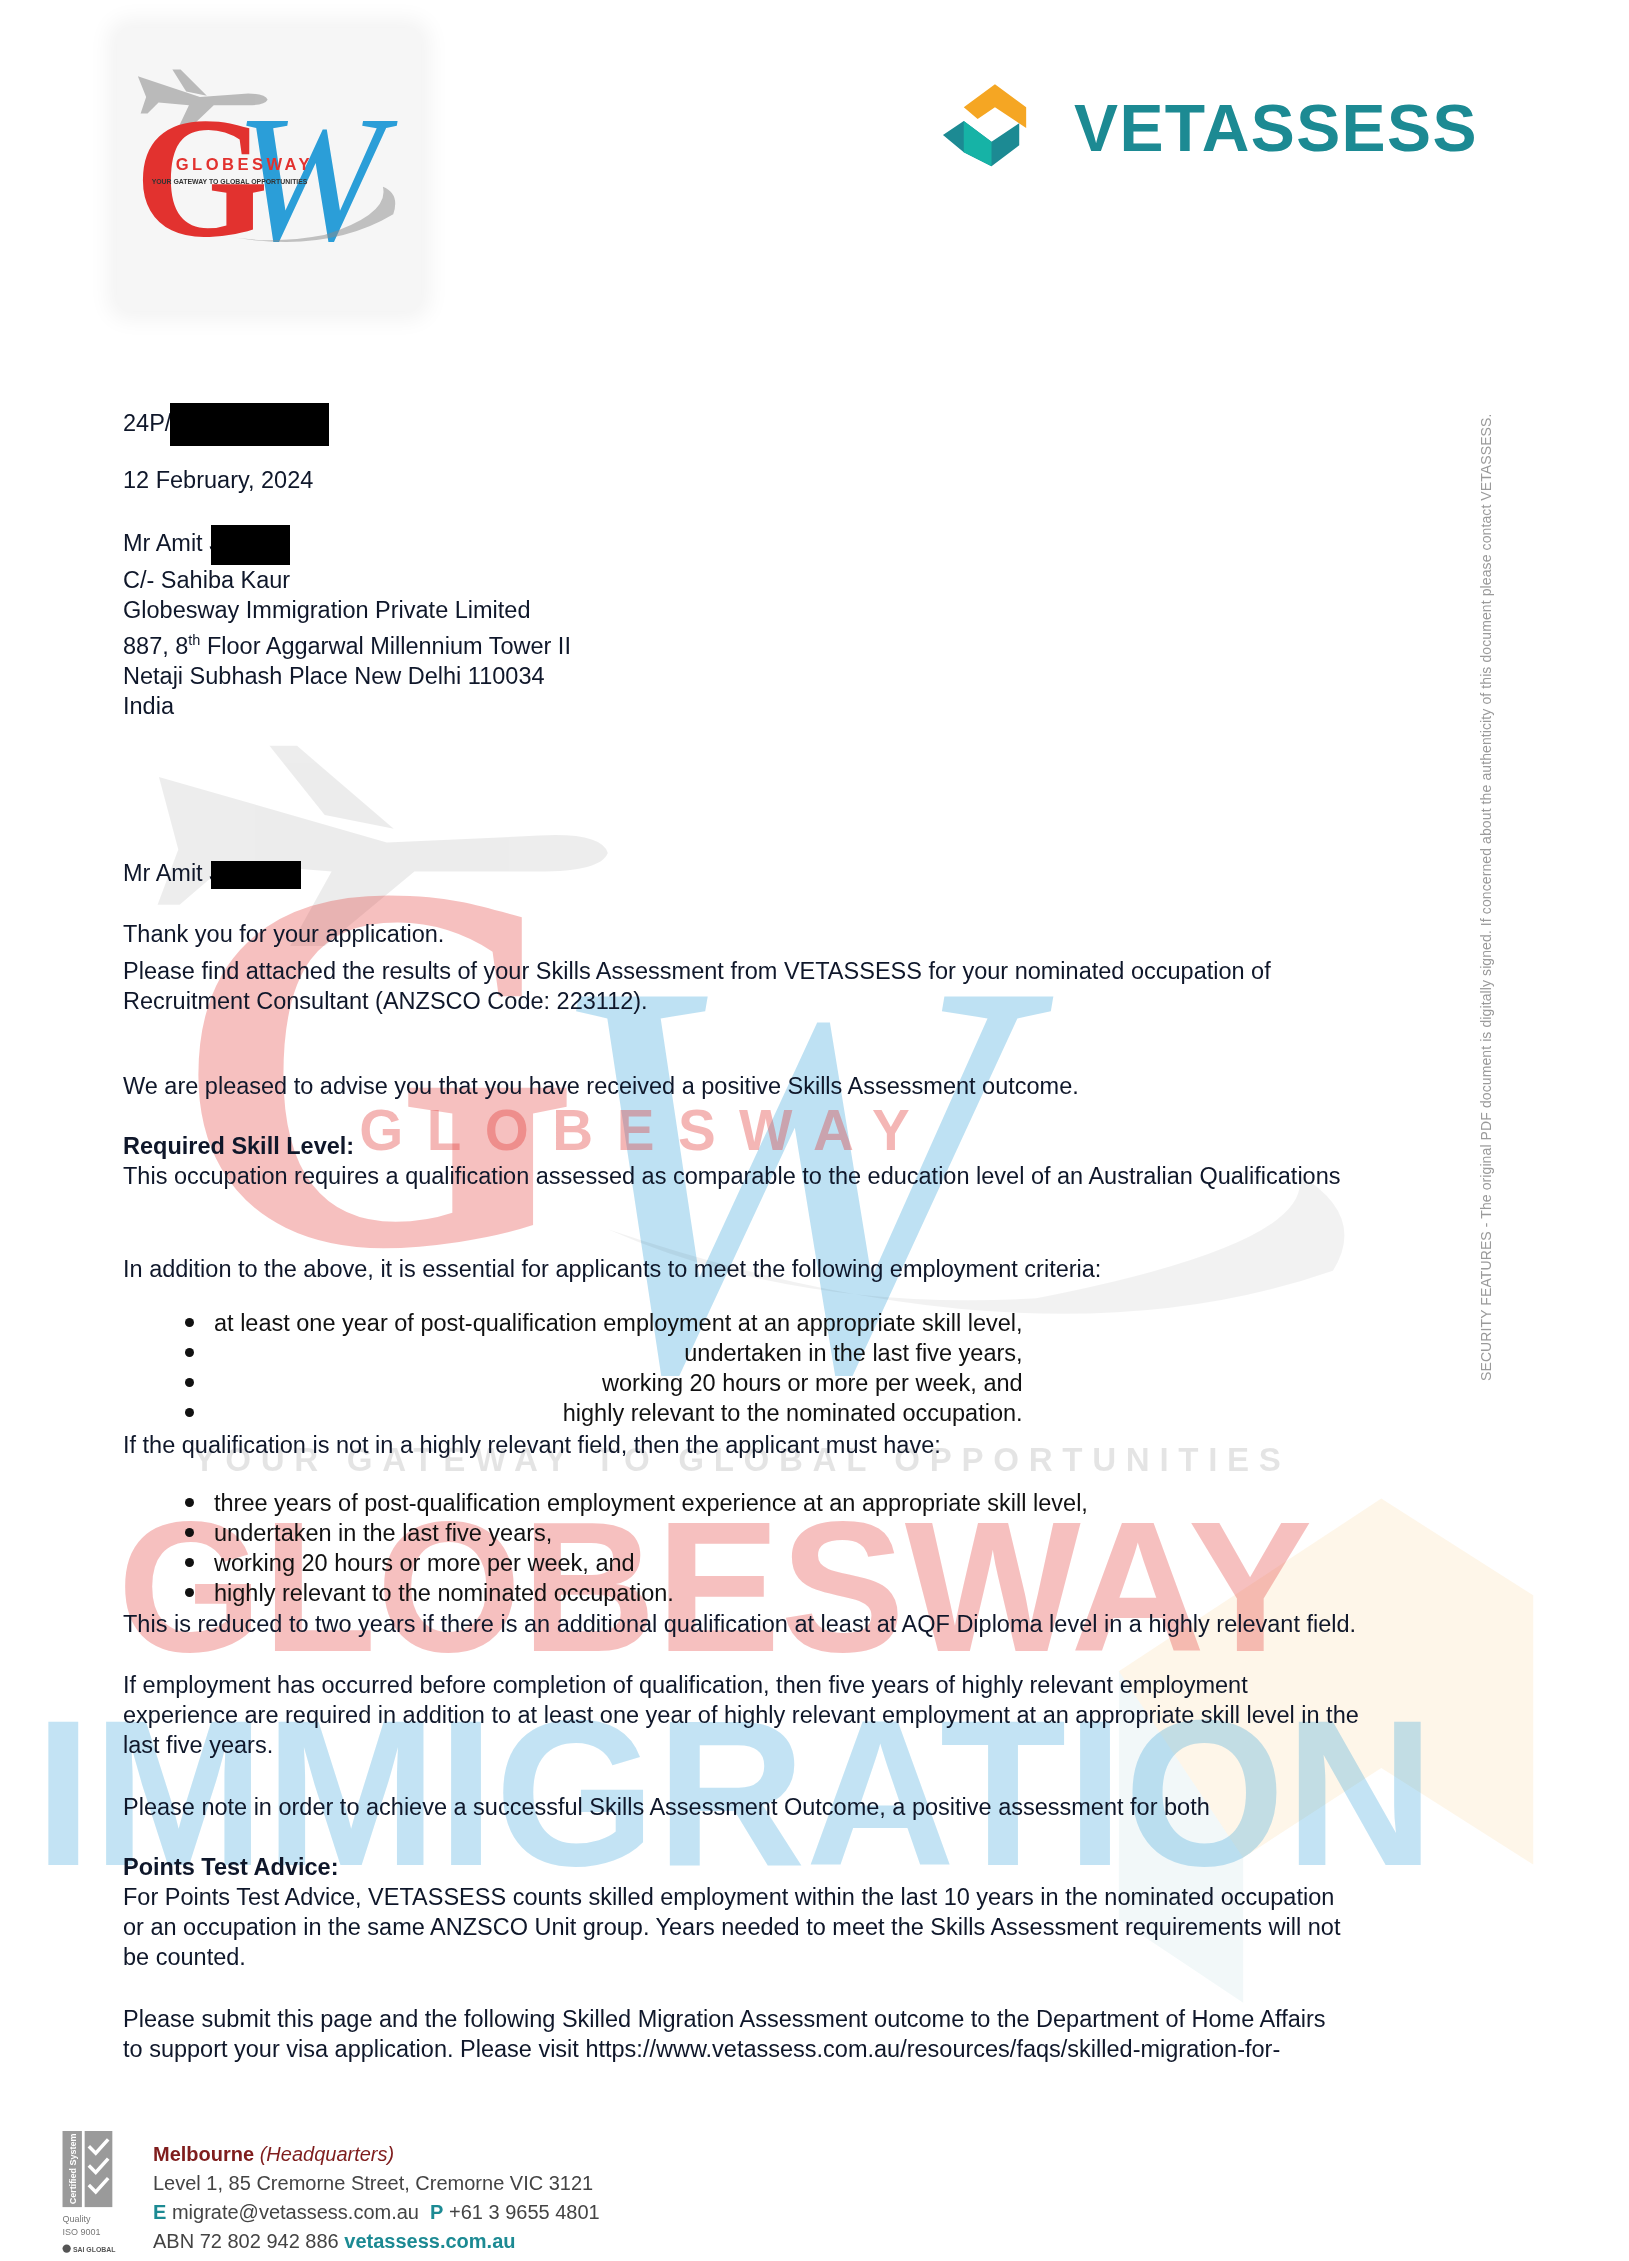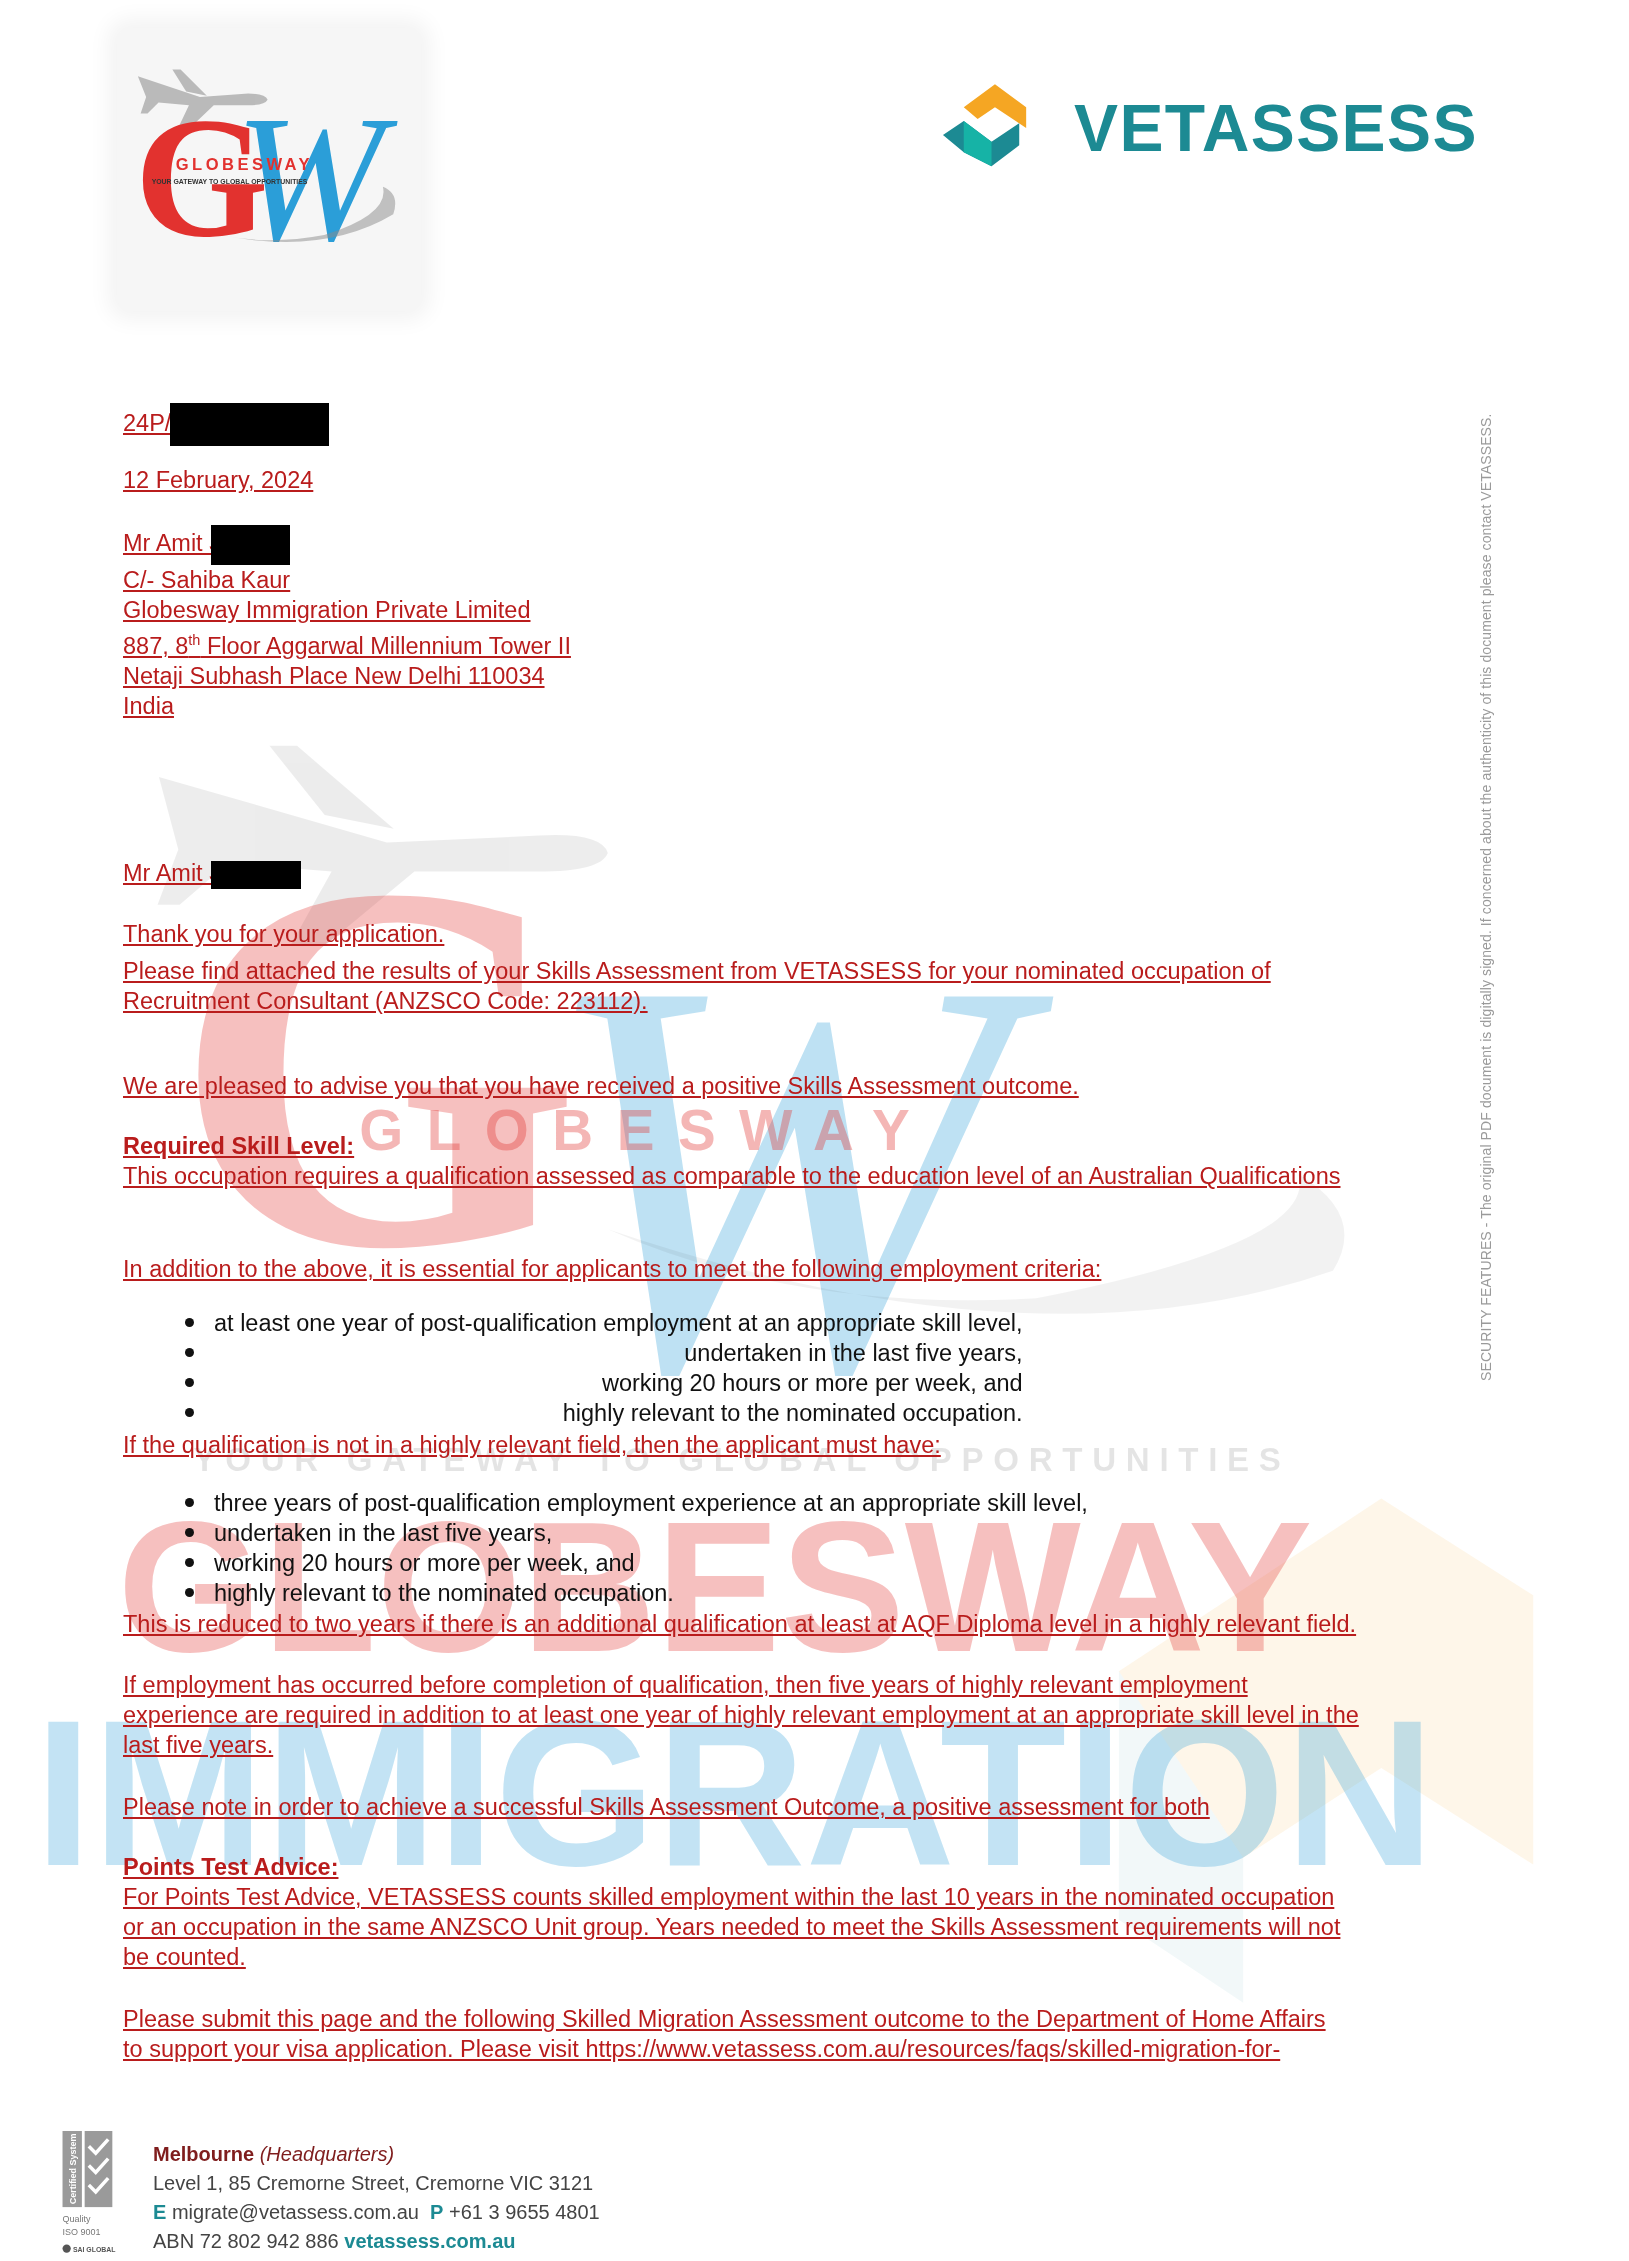--- a/index.html
+++ b/index.html
@@ -27,21 +27,21 @@
   .security-text {
     position: absolute; left: 1478px; top: 1381px;
     transform-origin: 0 0; transform: rotate(-90deg);
     font-size: 14px; color: #9a9a9a; white-space: nowrap; letter-spacing: 0.1px;
   }
 
   
   .watermark { position: absolute; left: 0; top: 0; width: 1630px; height: 2261px; pointer-events: none; }
 
   
-  .text { position: absolute; left: 123px; font-size: 23.5px; line-height: 30px; color: #b91c1c; text-decoration: underline; }
+  .text { position: absolute; left: 123px; font-size: 23.5px; line-height: 30px; color: #0f172a; }
   .redact { display: inline-block; background: #000; vertical-align: middle; }
   .bold { font-weight: 700; }
   .bullets { position: absolute; left: 214px; font-size: 23.5px; line-height: 30px; margin: 0; padding: 0; list-style: none; }
   .bullets li { position: relative; }
   .bullets li::before {
     content: ""; position: absolute; left: -29px; top: 10.4px; width: 9px; height: 9px;
     border-radius: 50%; background: #111;
   }
 
   

